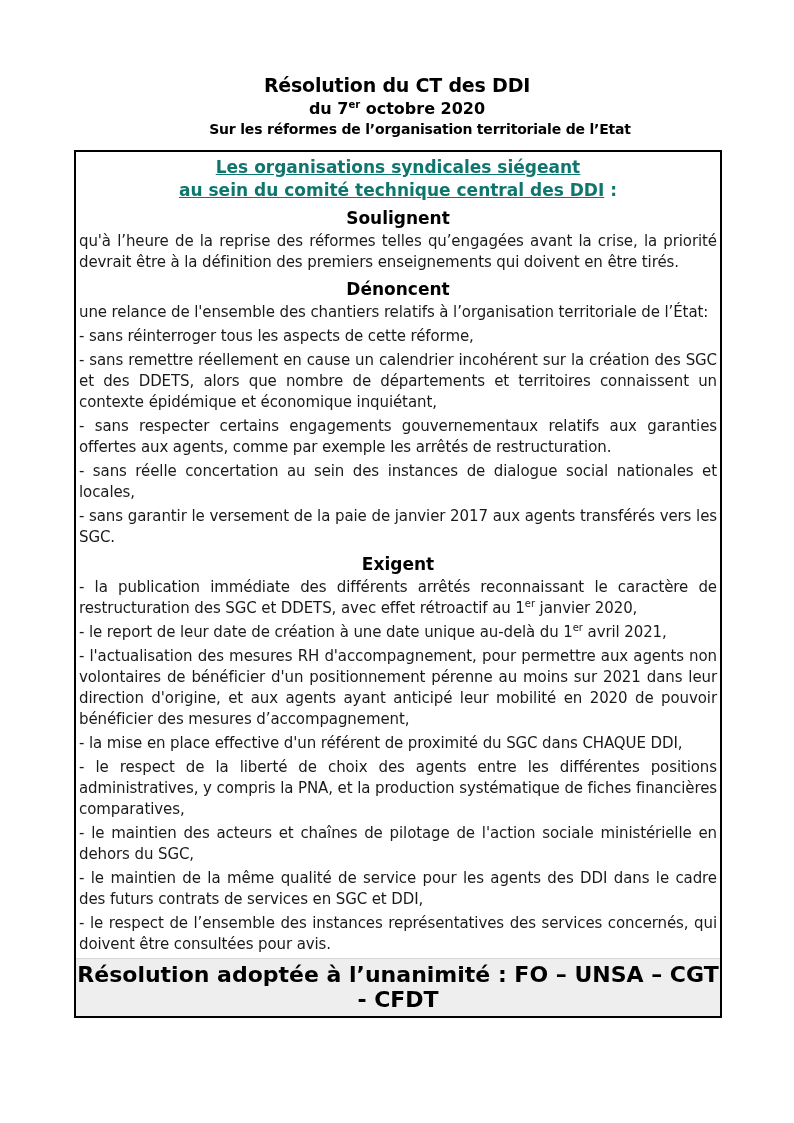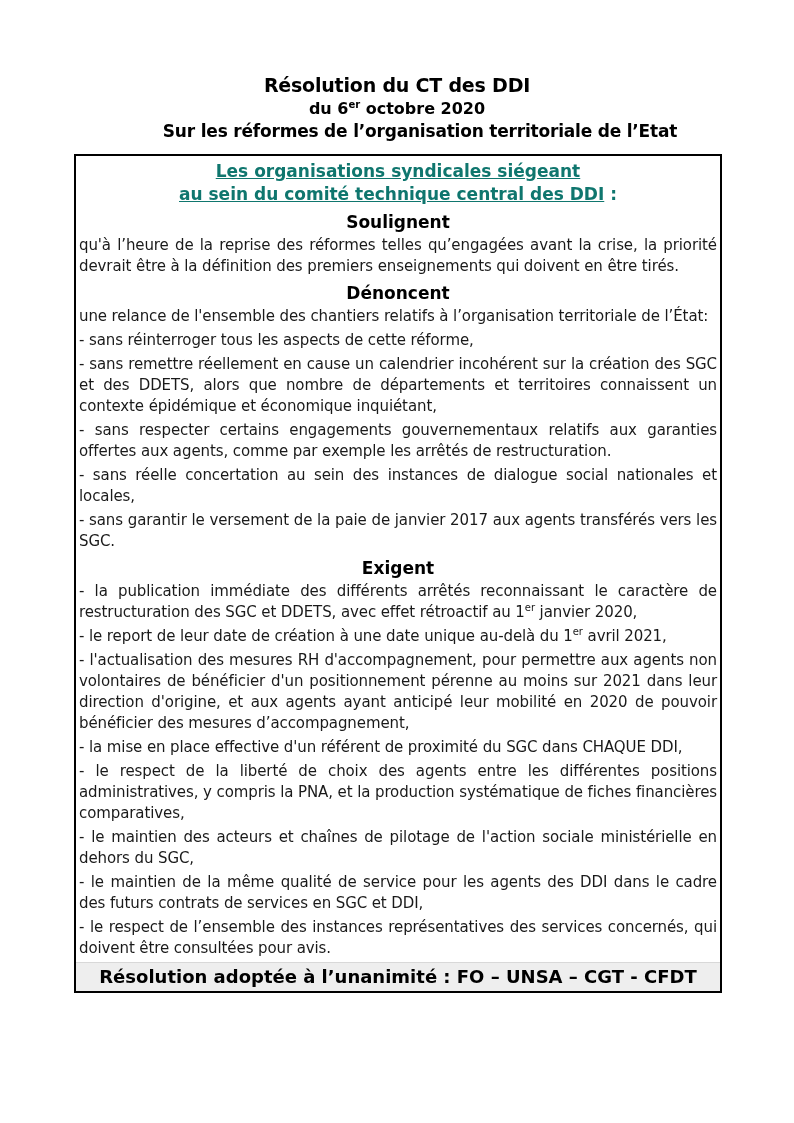--- a/index.html
+++ b/index.html
@@ -27,21 +27,21 @@
     font-size: 16px;
     font-weight: bold;
   }
   .doc-date sup, .para sup {
     font-size: 10px;
     vertical-align: super;
     line-height: 0;
   }
   .doc-subtitle {
     margin-top: 3px;
-    font-size: 17px;
+    font-size: 14px;
     font-weight: bold;
     letter-spacing: -0.2px;
     margin-left: 46px;
   }
   .box {
     margin: 13px 72px 0 74px;
     border: 2px solid #000;
     padding: 2px 0 0 0;
   }
   .box-heading {
@@ -67,34 +67,34 @@
     line-height: 21px;
     letter-spacing: -0.1px;
     text-align: justify;
     color: #1a1a1a;
   }
   .adoption-bar {
     margin-top: 2px;
     background: #eeeeee;
     border-top: 1px solid #d8d8d8;
     text-align: center;
-    font-size: 18px;
+    font-size: 22px;
     font-weight: bold;
     color: #000;
     padding: 3px 0 4px 0;
   }
 </style>
 </head>
 <body>
 
 <div class="page">
 
   <header>
     <h1 class="doc-title">Résolution du CT des DDI</h1>
-    <div class="doc-date"><span>du 6</span><sup>er</sup><span> octobre 2020</span></div>
+    <div class="doc-date"><span>du 7</span><sup>er</sup><span> octobre 2020</span></div>
     <div class="doc-subtitle">Sur les réformes de l’organisation territoriale de l’Etat</div>
   </header>
 
   <div class="box">
 
     <div class="box-heading">
       <div><span class="u">Les organisations syndicales siégeant</span></div>
       <div><span class="u">au sein du comité technique central des DDI</span><span> :</span></div>
     </div>
 

